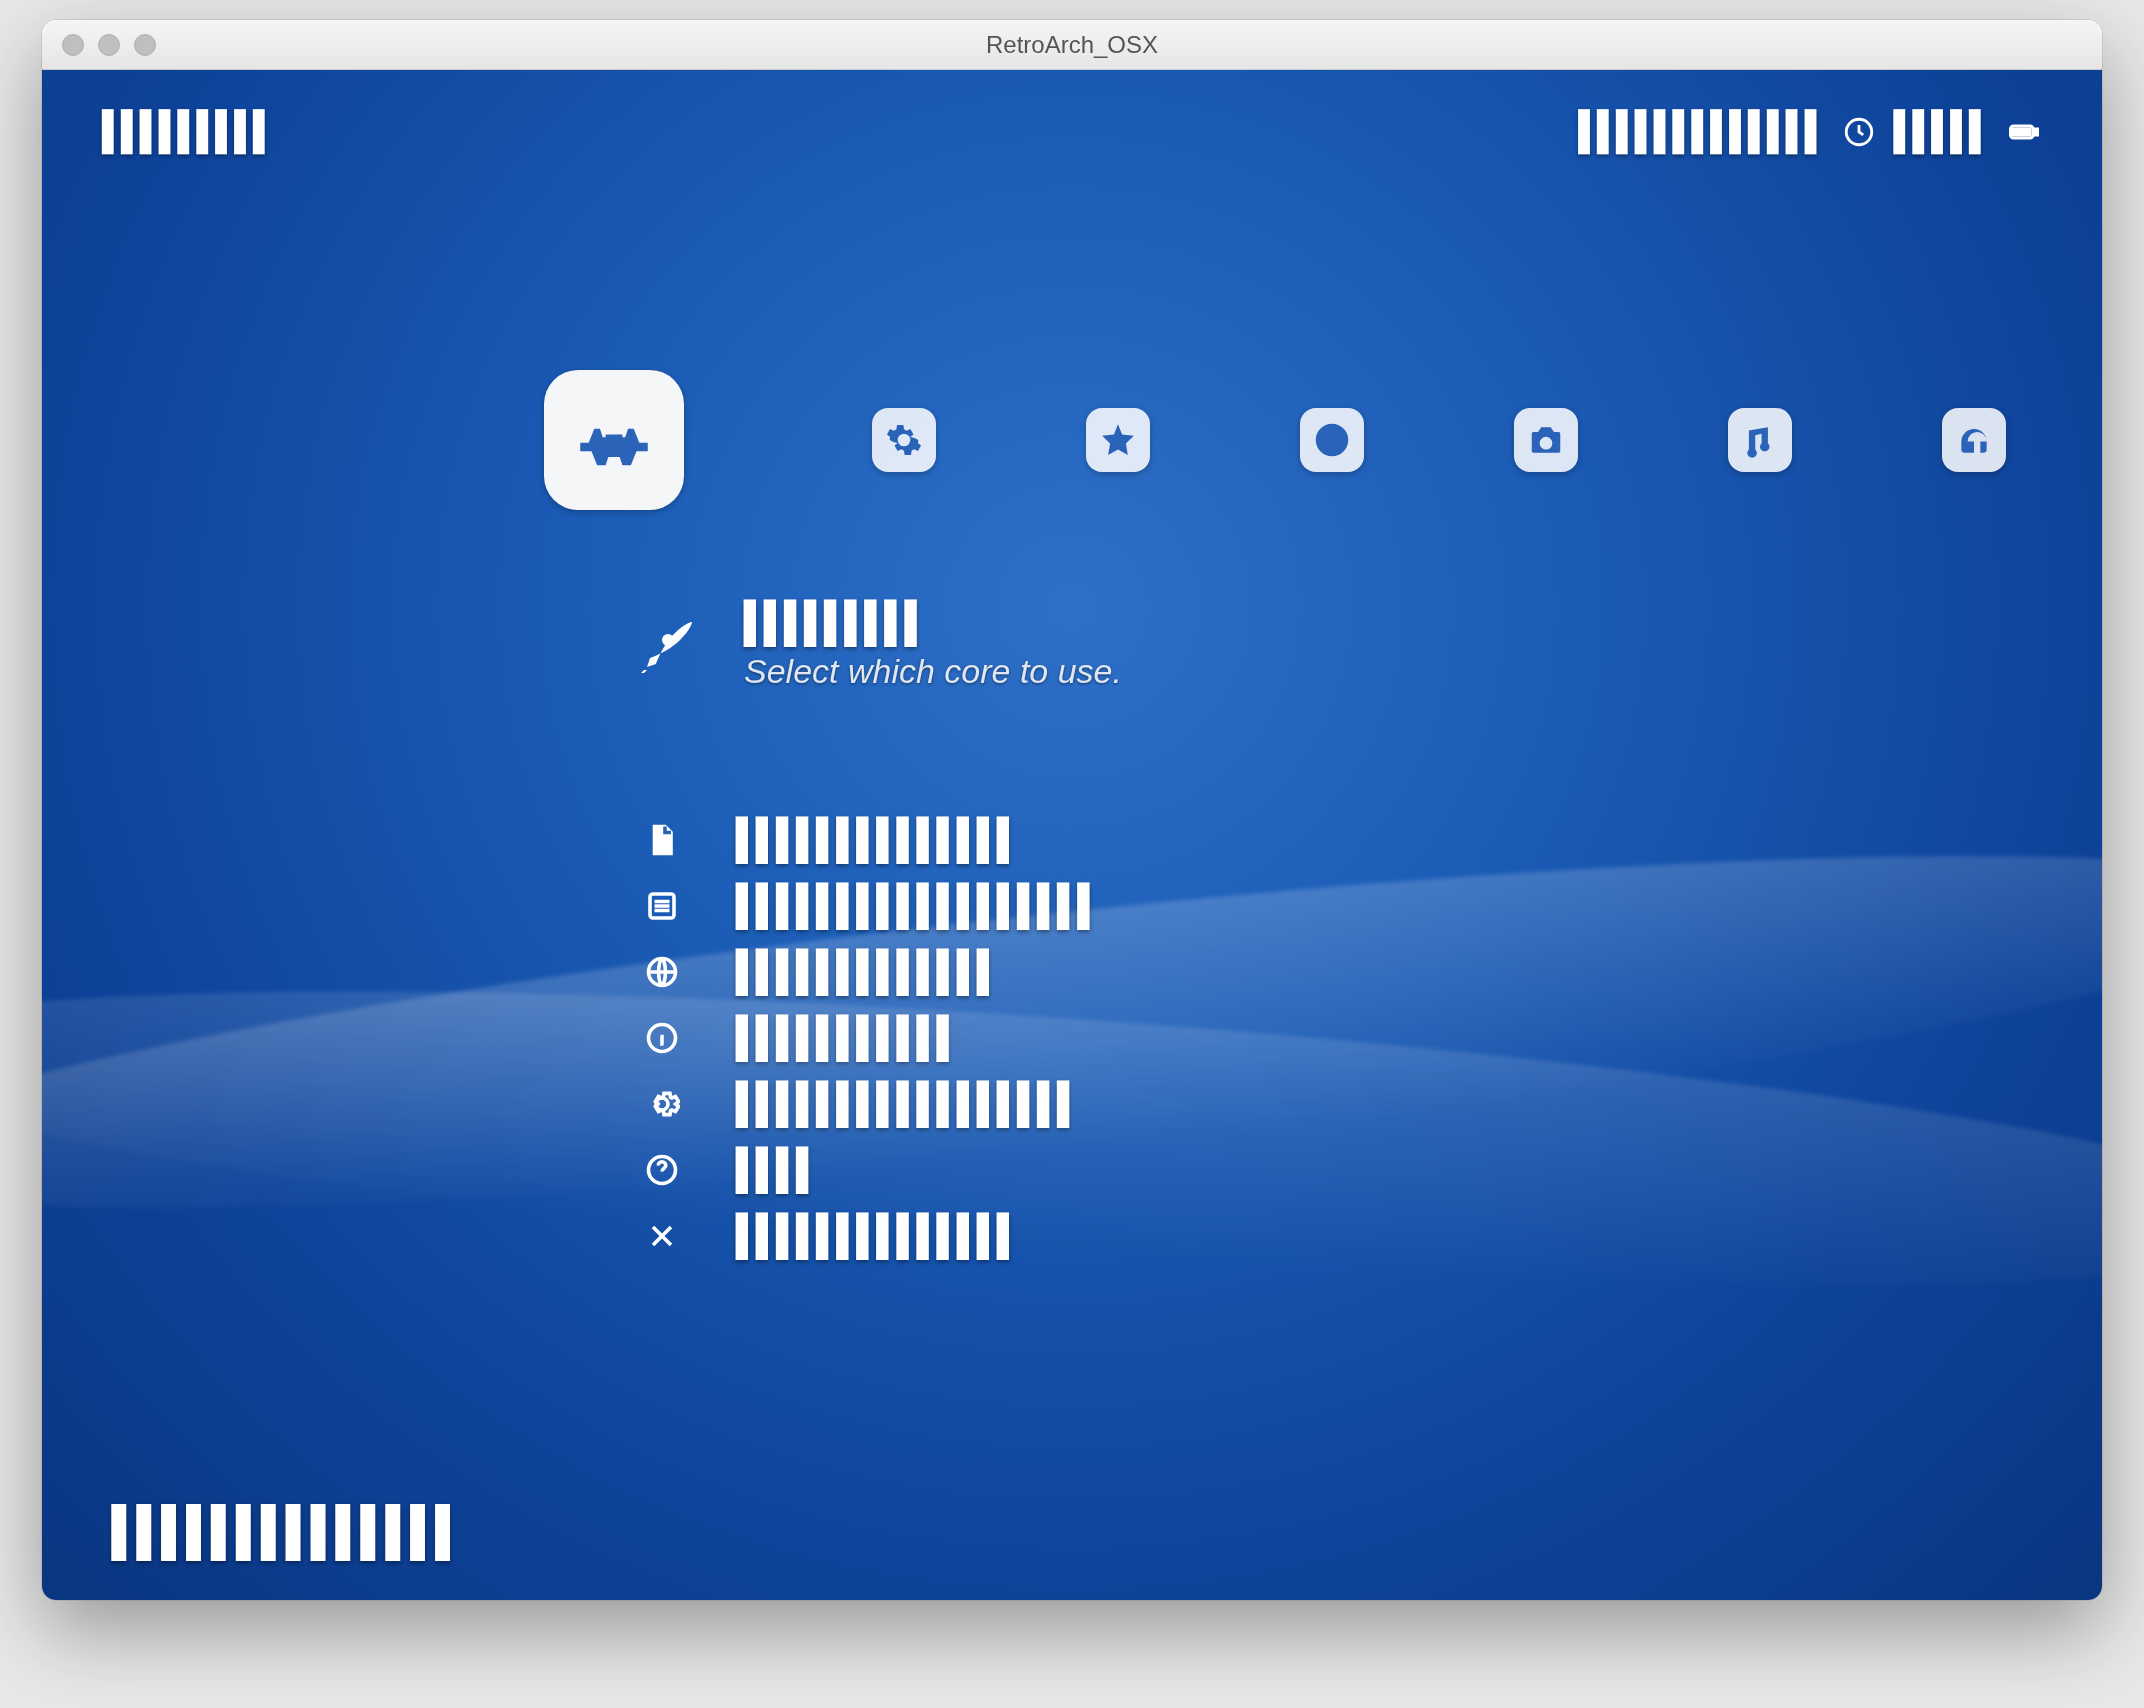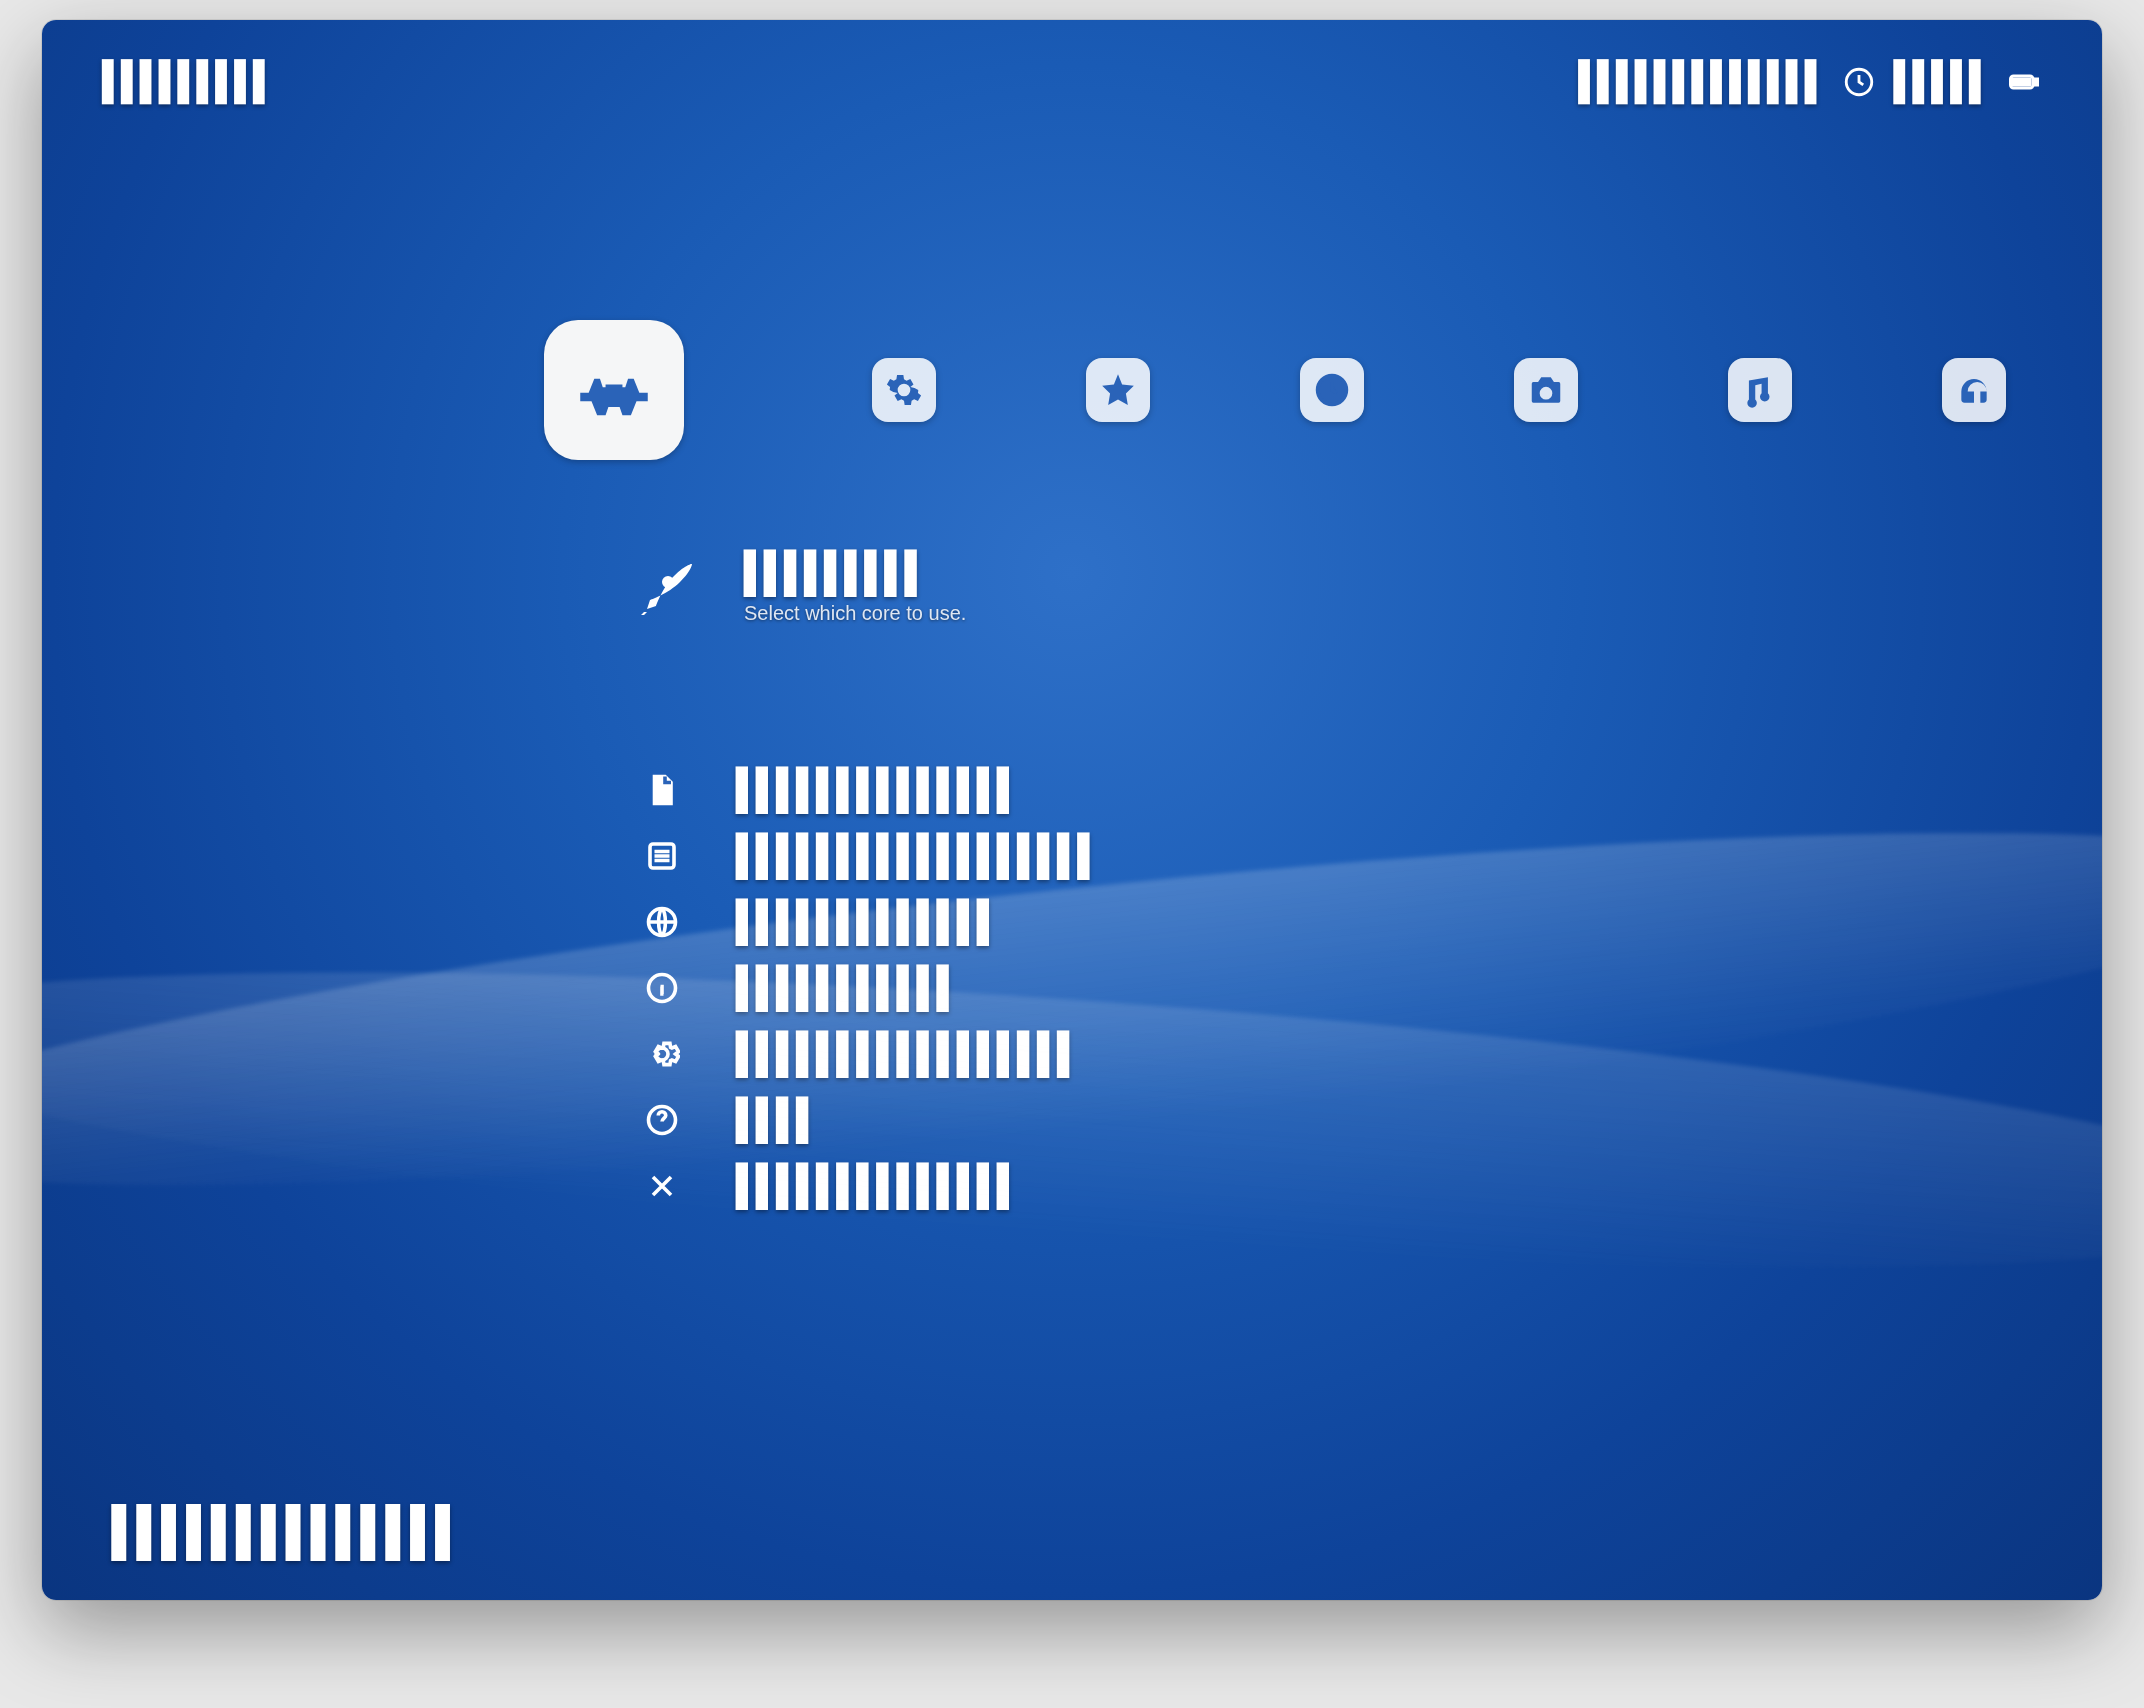--- a/index.html
+++ b/index.html
@@ -95,21 +95,21 @@
   position:absolute;
   top:530px;
   left:590px;
   display:flex;
   gap:40px;
   align-items:center;
 }
 .sel .ico { width:72px; height:72px; color:#fff; }
 .sel .ico svg { width:72px; height:72px; fill:#fff; }
 .sel-text .obf { font-family:monospace; letter-spacing:-4px; font-size:40px; display:block; margin-bottom:6px; }
-.sel-text .desc { font-size:20px; color:#dfe7f3; text-shadow:0 1px 3px rgba(0,0,0,.5); }
+.sel-text .desc { font-size:34px; color:#dfe7f3; text-shadow:0 1px 3px rgba(0,0,0,.5);font-style:italic; }
 
 
 .list {
   position:absolute;
   top:750px;
   left:600px;
   display:flex;
   flex-direction:column;
   gap:26px;
 }
@@ -126,20 +126,28 @@
 
 .footer { position:absolute; bottom:40px; left:70px; }
 .footer .obf { font-family:monospace; letter-spacing:-4px; font-size:48px; }
 
 .obf { color:#fff; text-shadow:0 2px 4px rgba(0,0,0,.4); user-select:none; }
 </style>
 </head>
 <body>
 
 <div class="window">
+  <div class="titlebar">
+    <div class="traffic">
+      <div class="dot"></div>
+      <div class="dot"></div>
+      <div class="dot"></div>
+    </div>
+    <div class="title">RetroArch_OSX</div>
+  </div>
 
   <div class="viewport">
 
     <div class="hdr">
       <span class="obf">▌▌▌▌▌▌▌▌▌</span>
       <div class="hdr-right">
         <span class="obf">▌▌▌▌▌▌▌▌▌▌▌▌▌</span>
         <svg width="34" height="34" viewBox="0 0 24 24" fill="none" stroke="#fff" stroke-width="2">
             <circle cx="12" cy="12" r="9"></circle>
             <path d="M12 7v5l3 2"></path>

